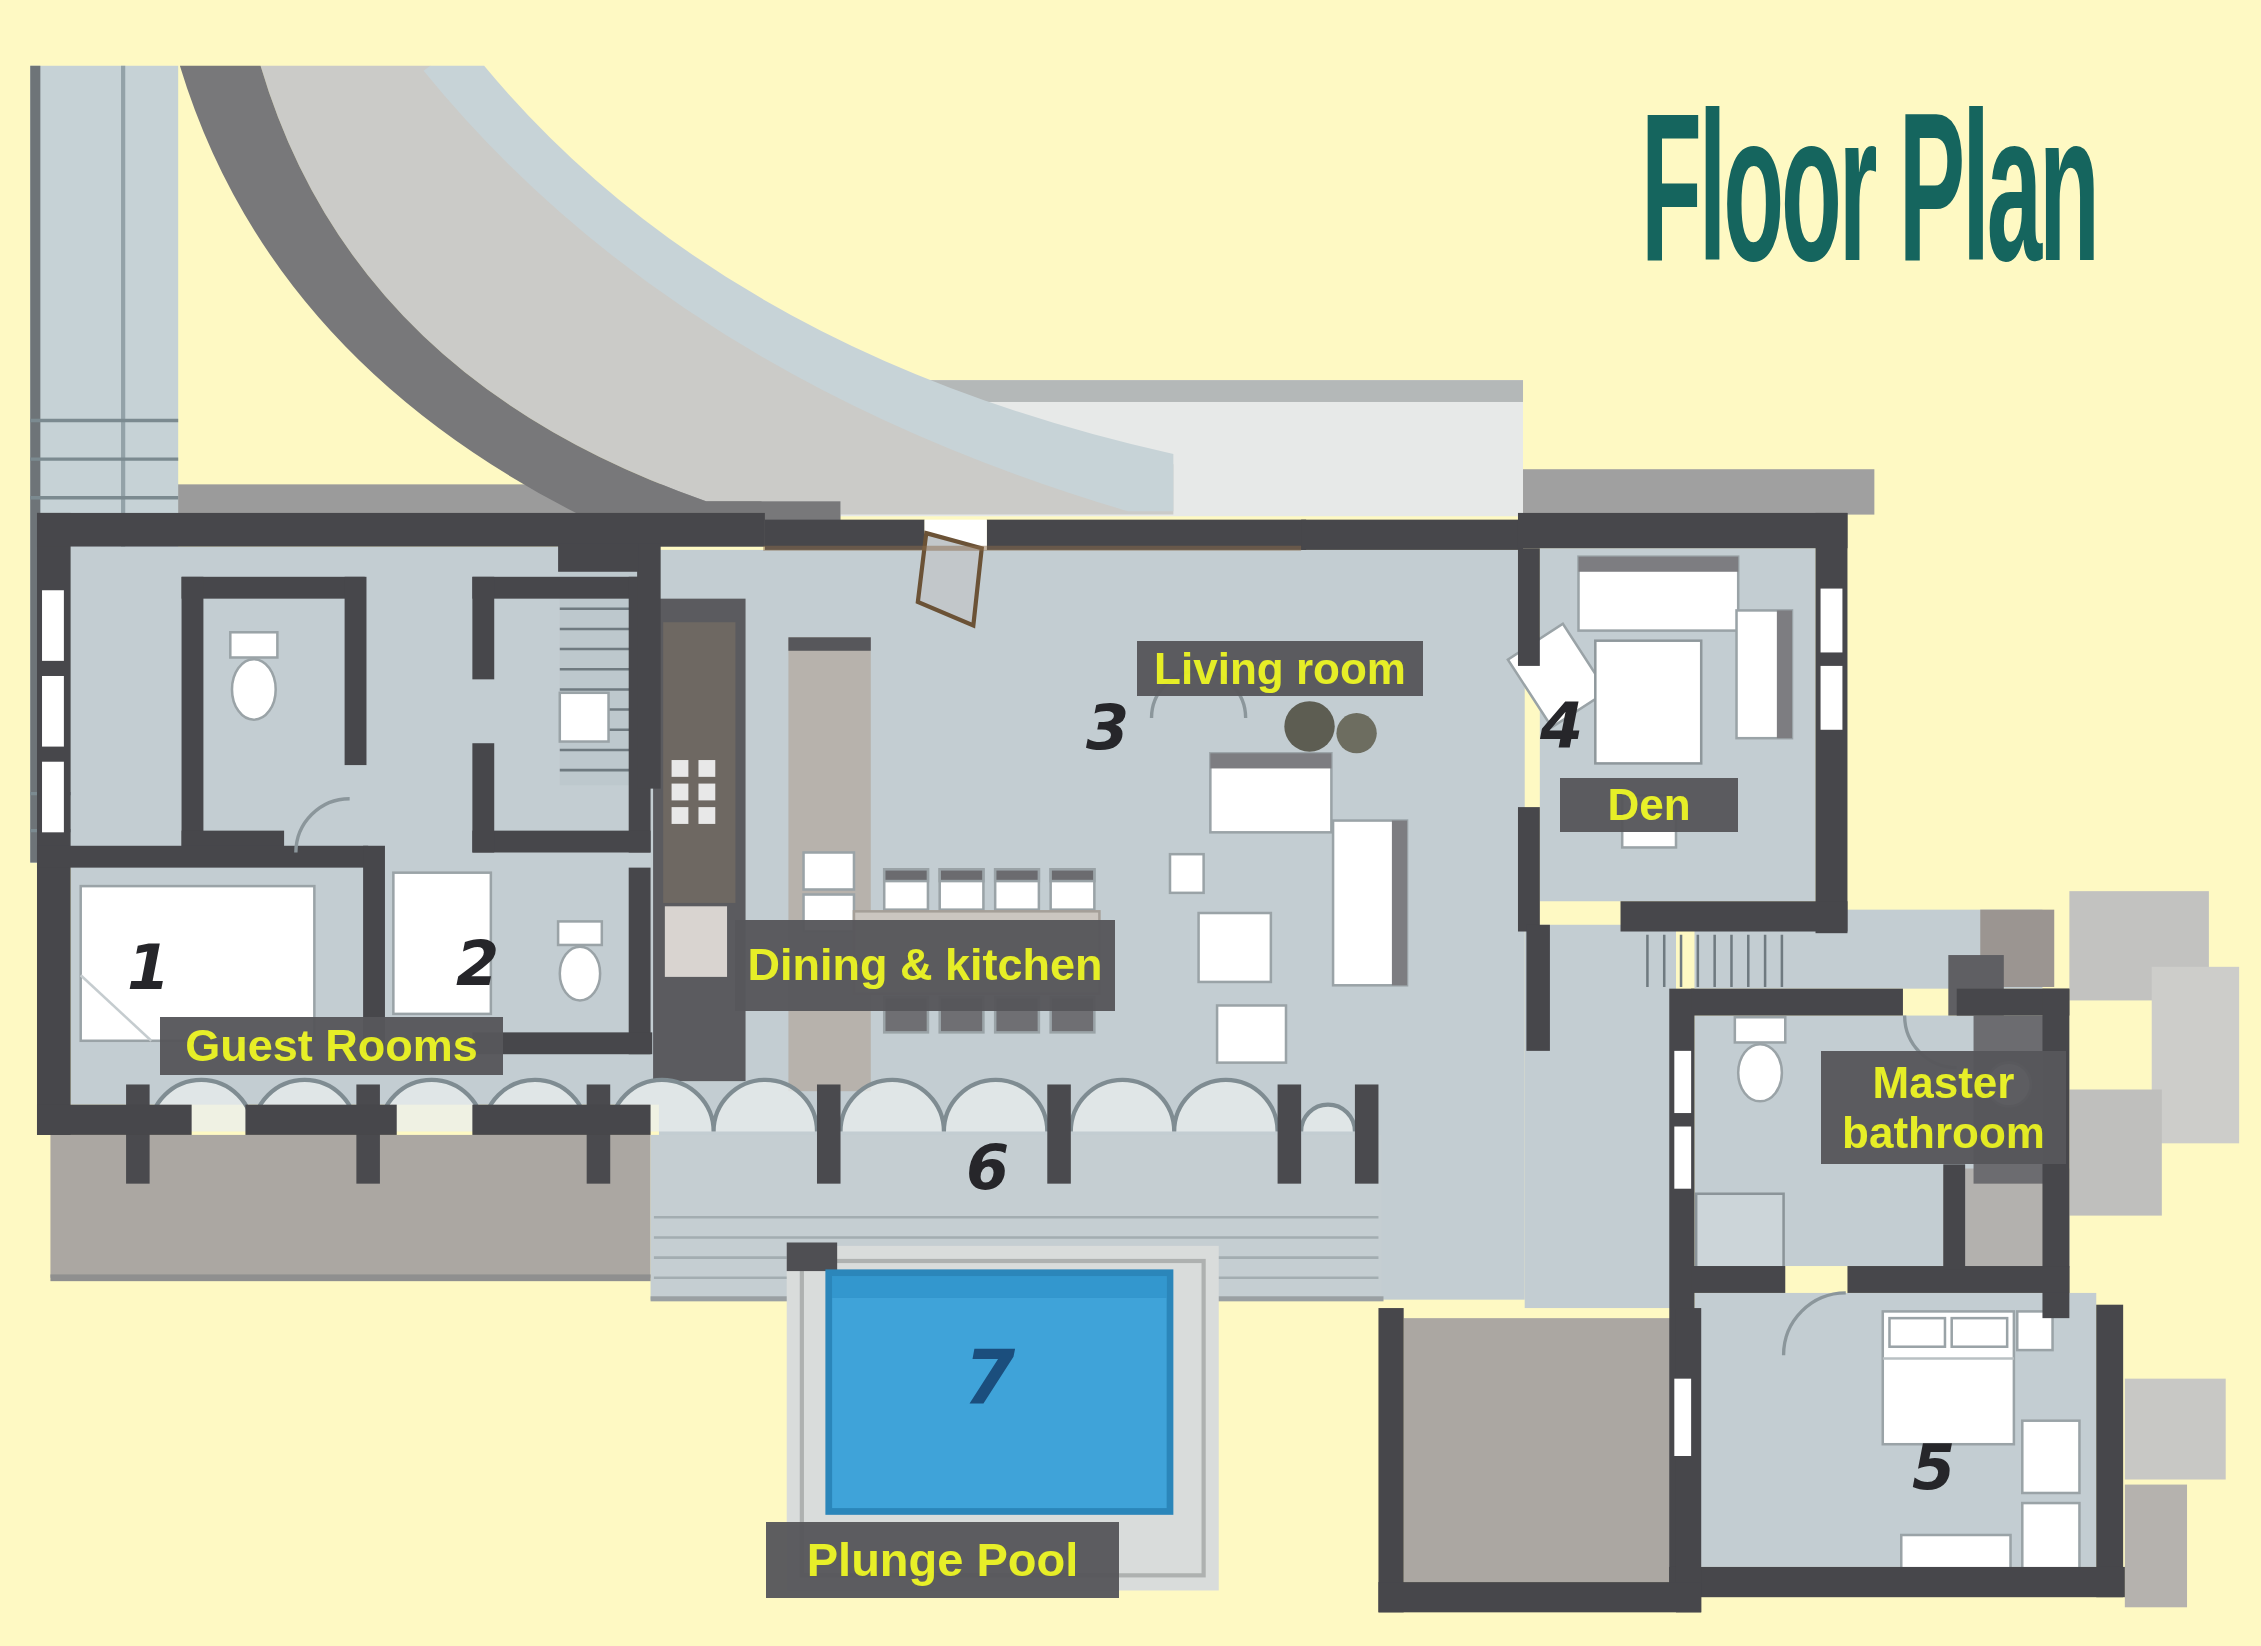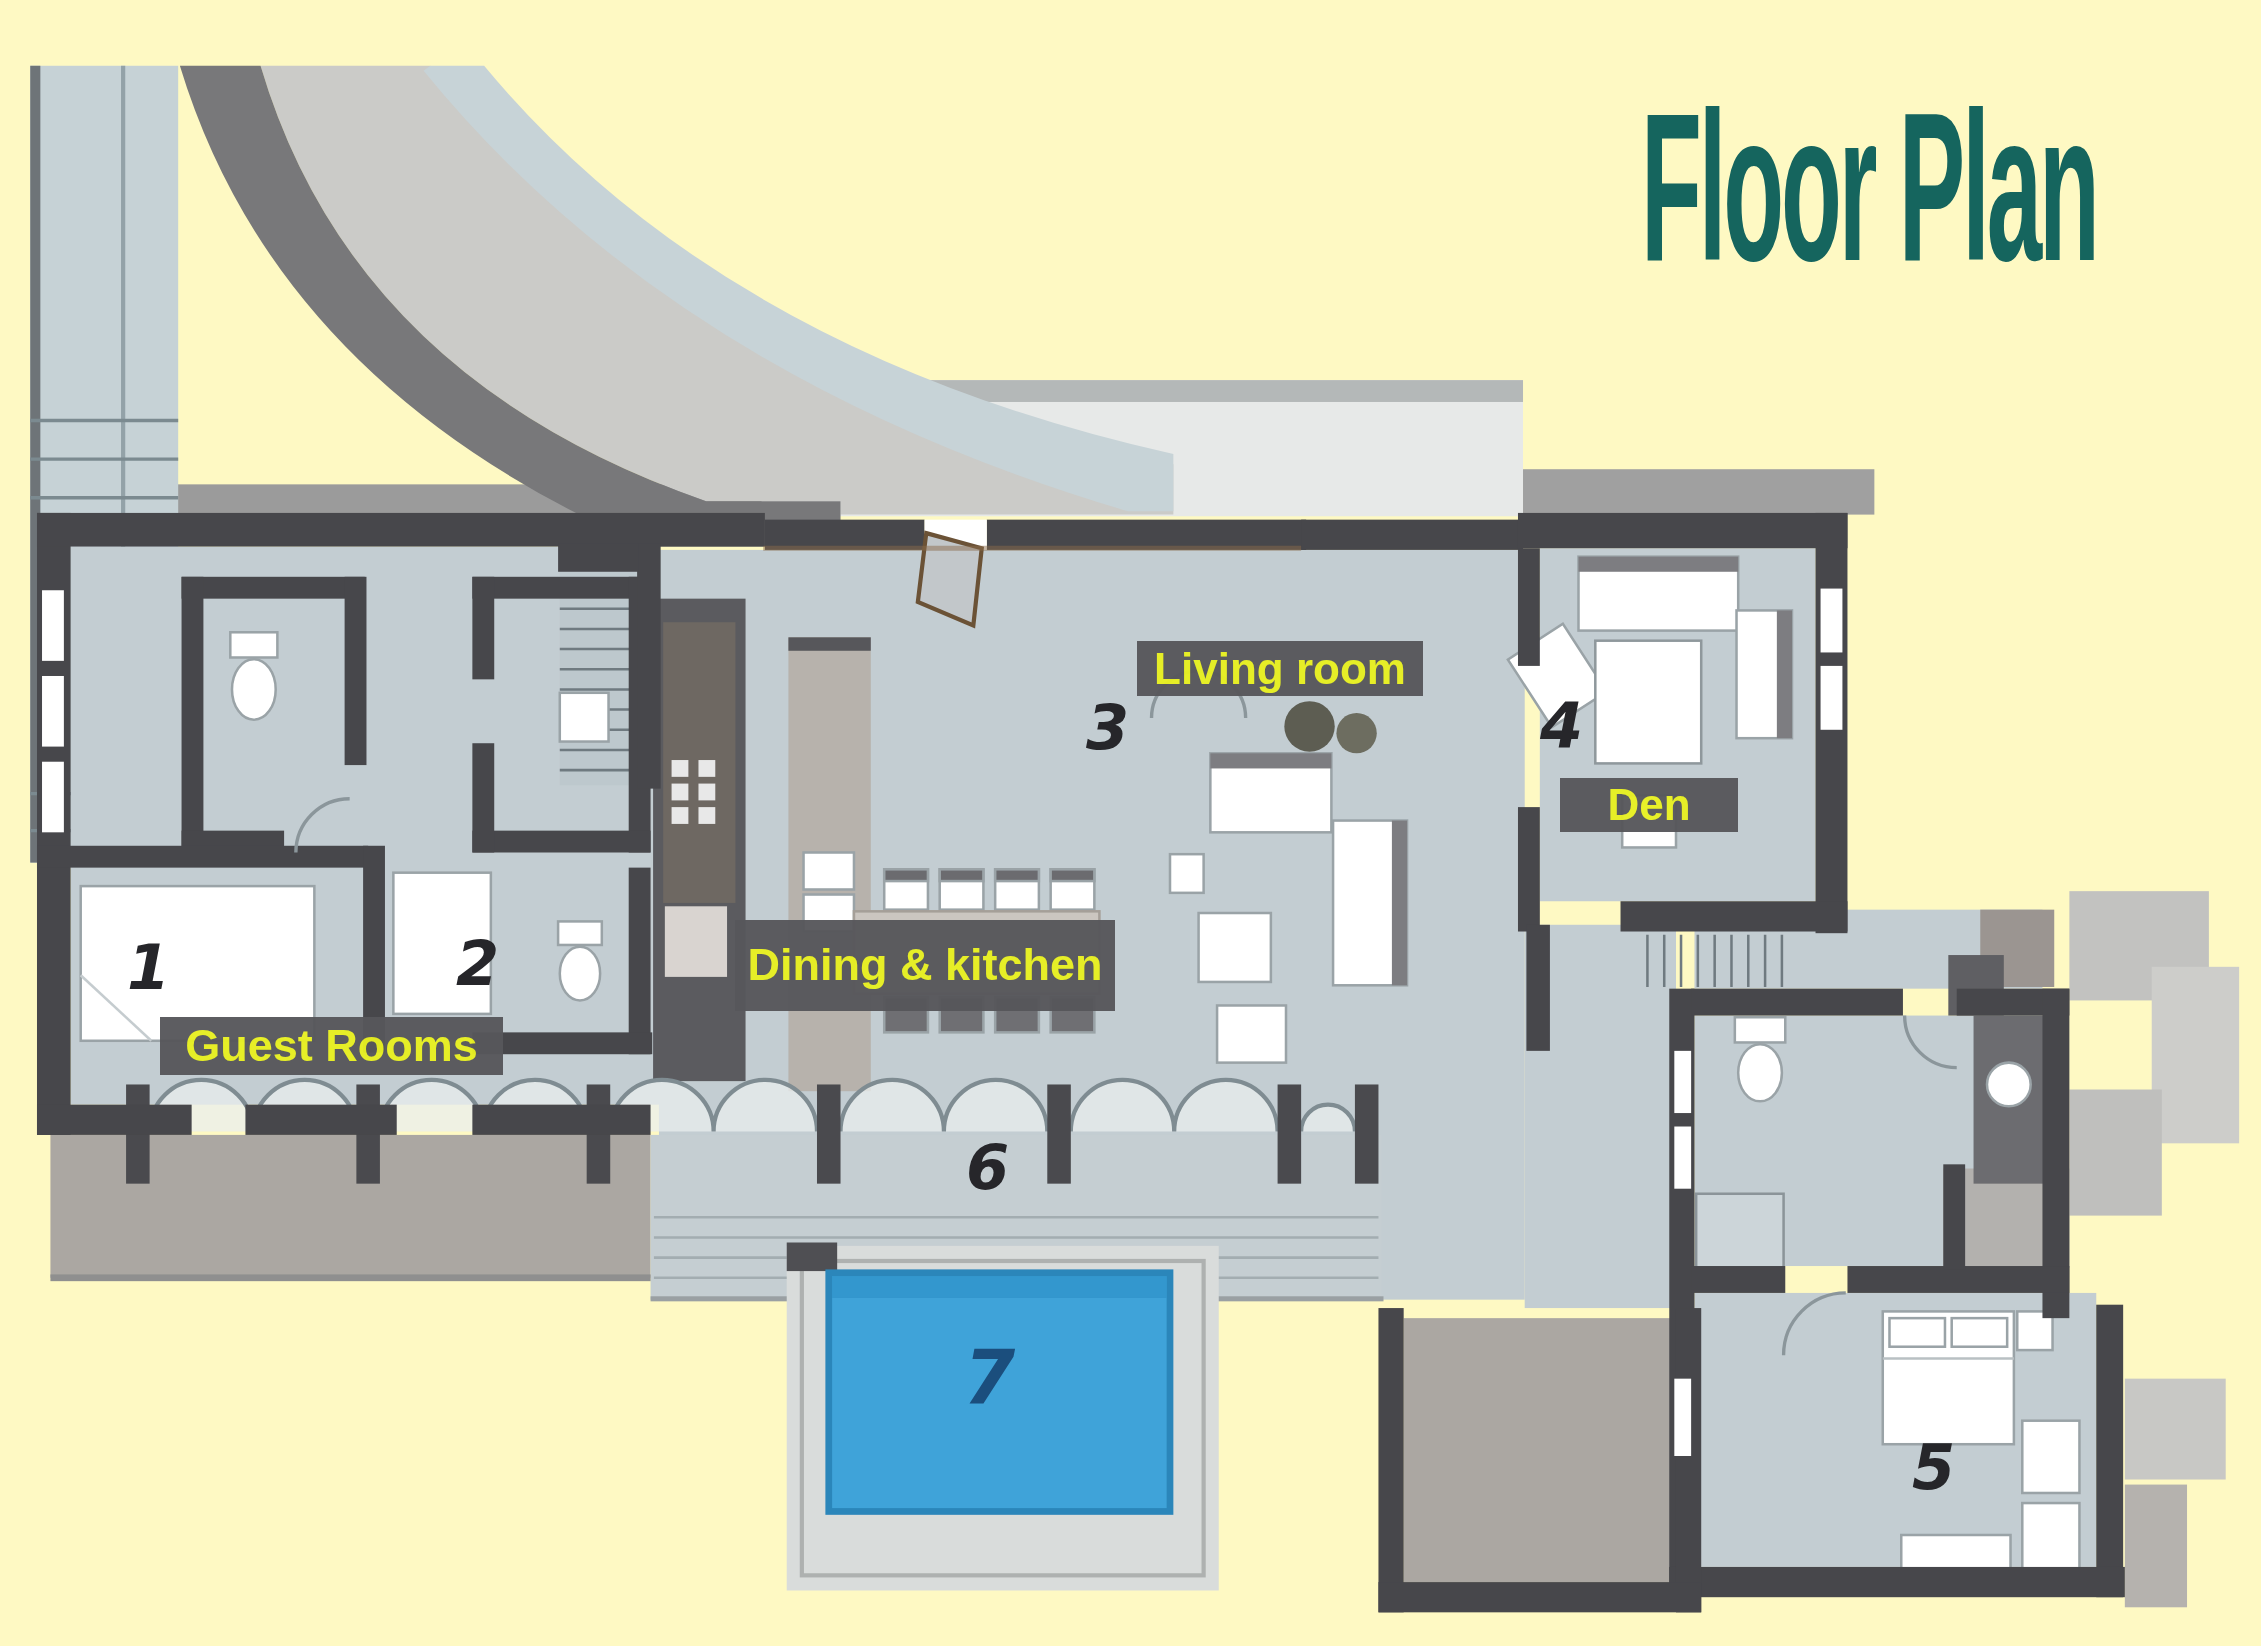--- a/index.html
+++ b/index.html
@@ -270,20 +270,22 @@
     <path d="M908,652 h640" stroke="#8a6a4a" stroke-width="6" opacity=".5" fill="none"></path>
   </g>
 </svg>
 
 <h1 class="page-title">Floor Plan</h1>
 
 <div class="rlabel" style="left:1137px;top:641px;width:286px;height:55px;">Living room</div>
 <div class="rlabel" style="left:1560px;top:778px;width:178px;height:54px;">Den</div>
 <div class="rlabel" style="left:735px;top:920px;width:380px;height:91px;font-size:45px;">Dining &amp; kitchen</div>
 <div class="rlabel" style="left:160px;top:1017px;width:343px;height:58px;font-size:45px;">Guest Rooms</div>
+<div class="rlabel" style="left:1821px;top:1051px;width:245px;height:113px;">Master bathroom</div>
+<div class="rlabel" style="left:766px;top:1522px;width:353px;height:76px;font-size:47px;">Plunge Pool</div>
 
 <div class="rnum" style="left:115px;top:930px;">1</div>
 <div class="rnum" style="left:444px;top:926px;">2</div>
 <div class="rnum" style="left:1074px;top:690px;">3</div>
 <div class="rnum" style="left:1528px;top:688px;">4</div>
 <div class="rnum" style="left:1900px;top:1430px;">5</div>
 <div class="rnum" style="left:954px;top:1130px;">6</div>
 <div class="rnum pool" style="left:939px;top:1326px;">7</div>
 
 </div>

